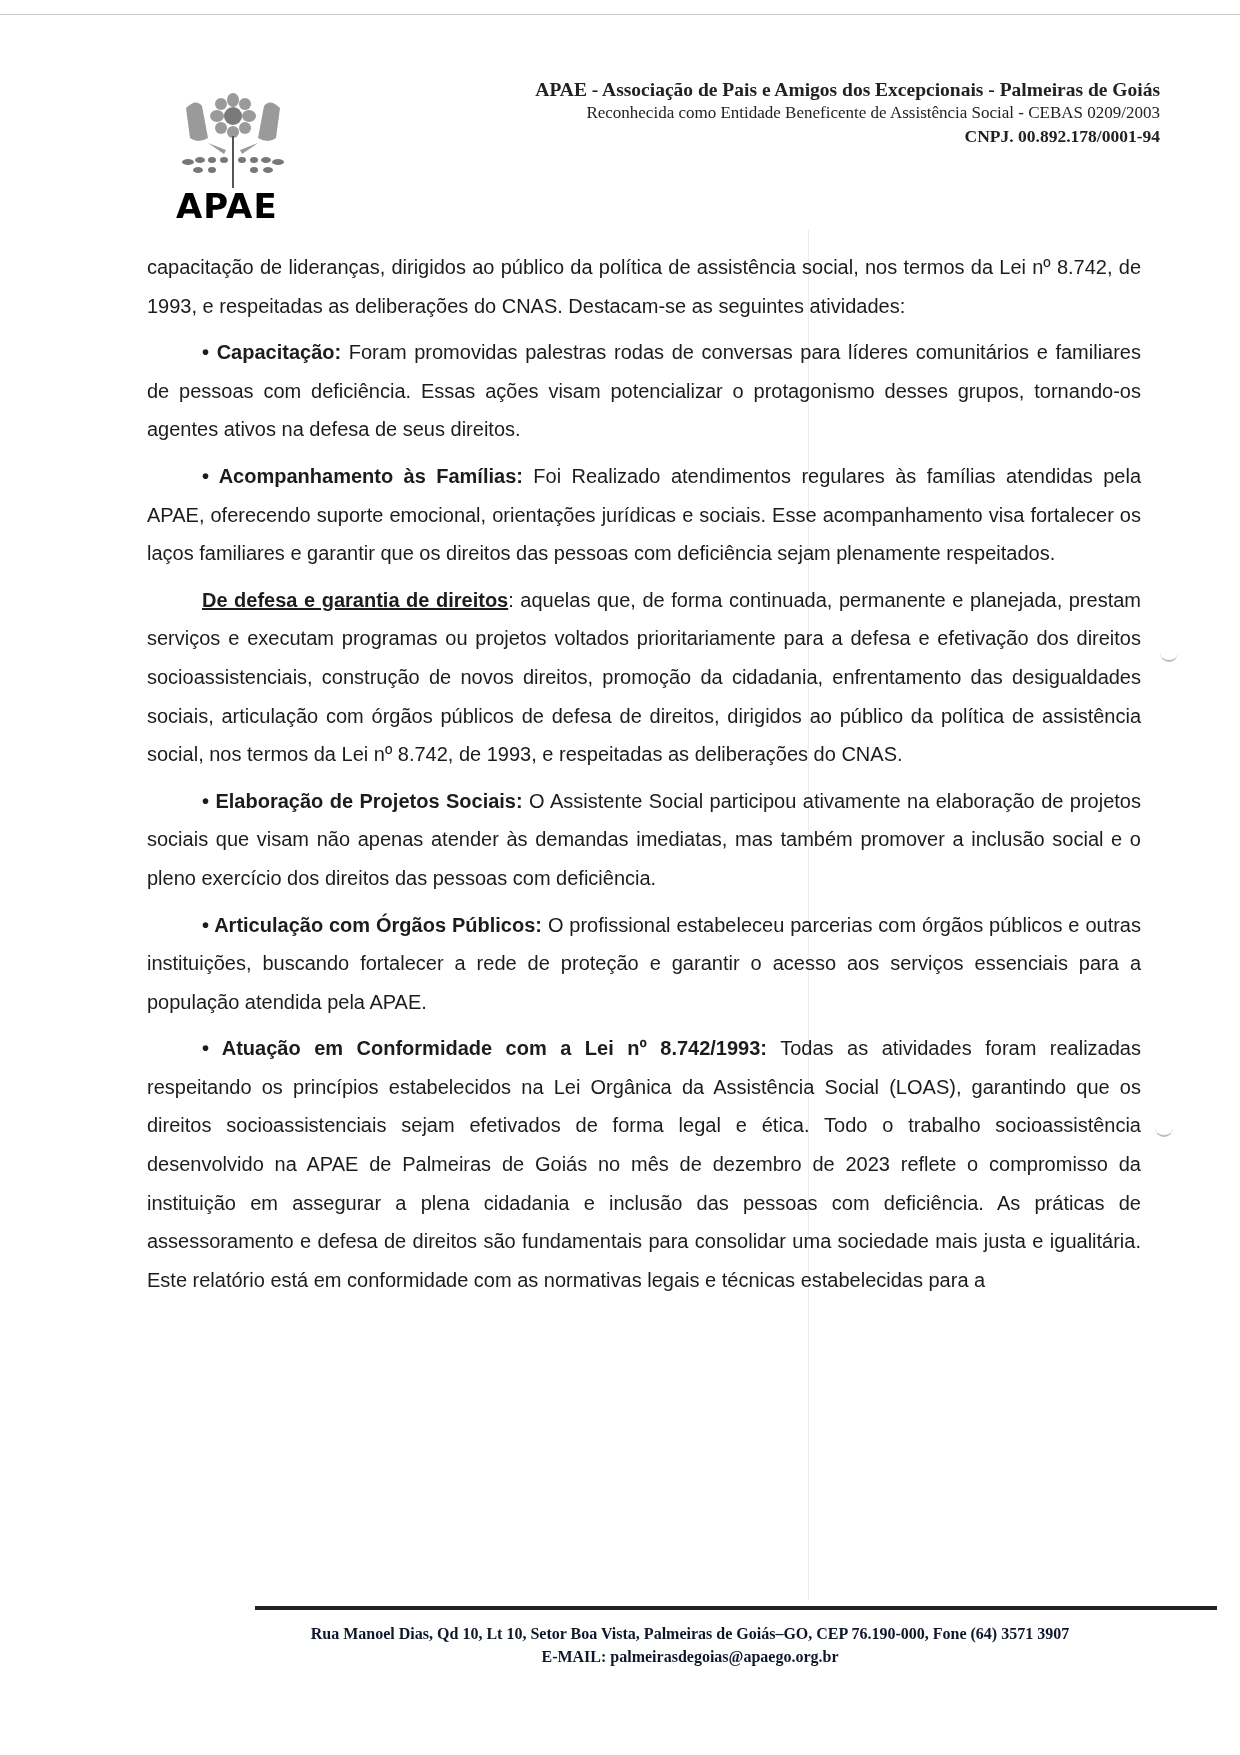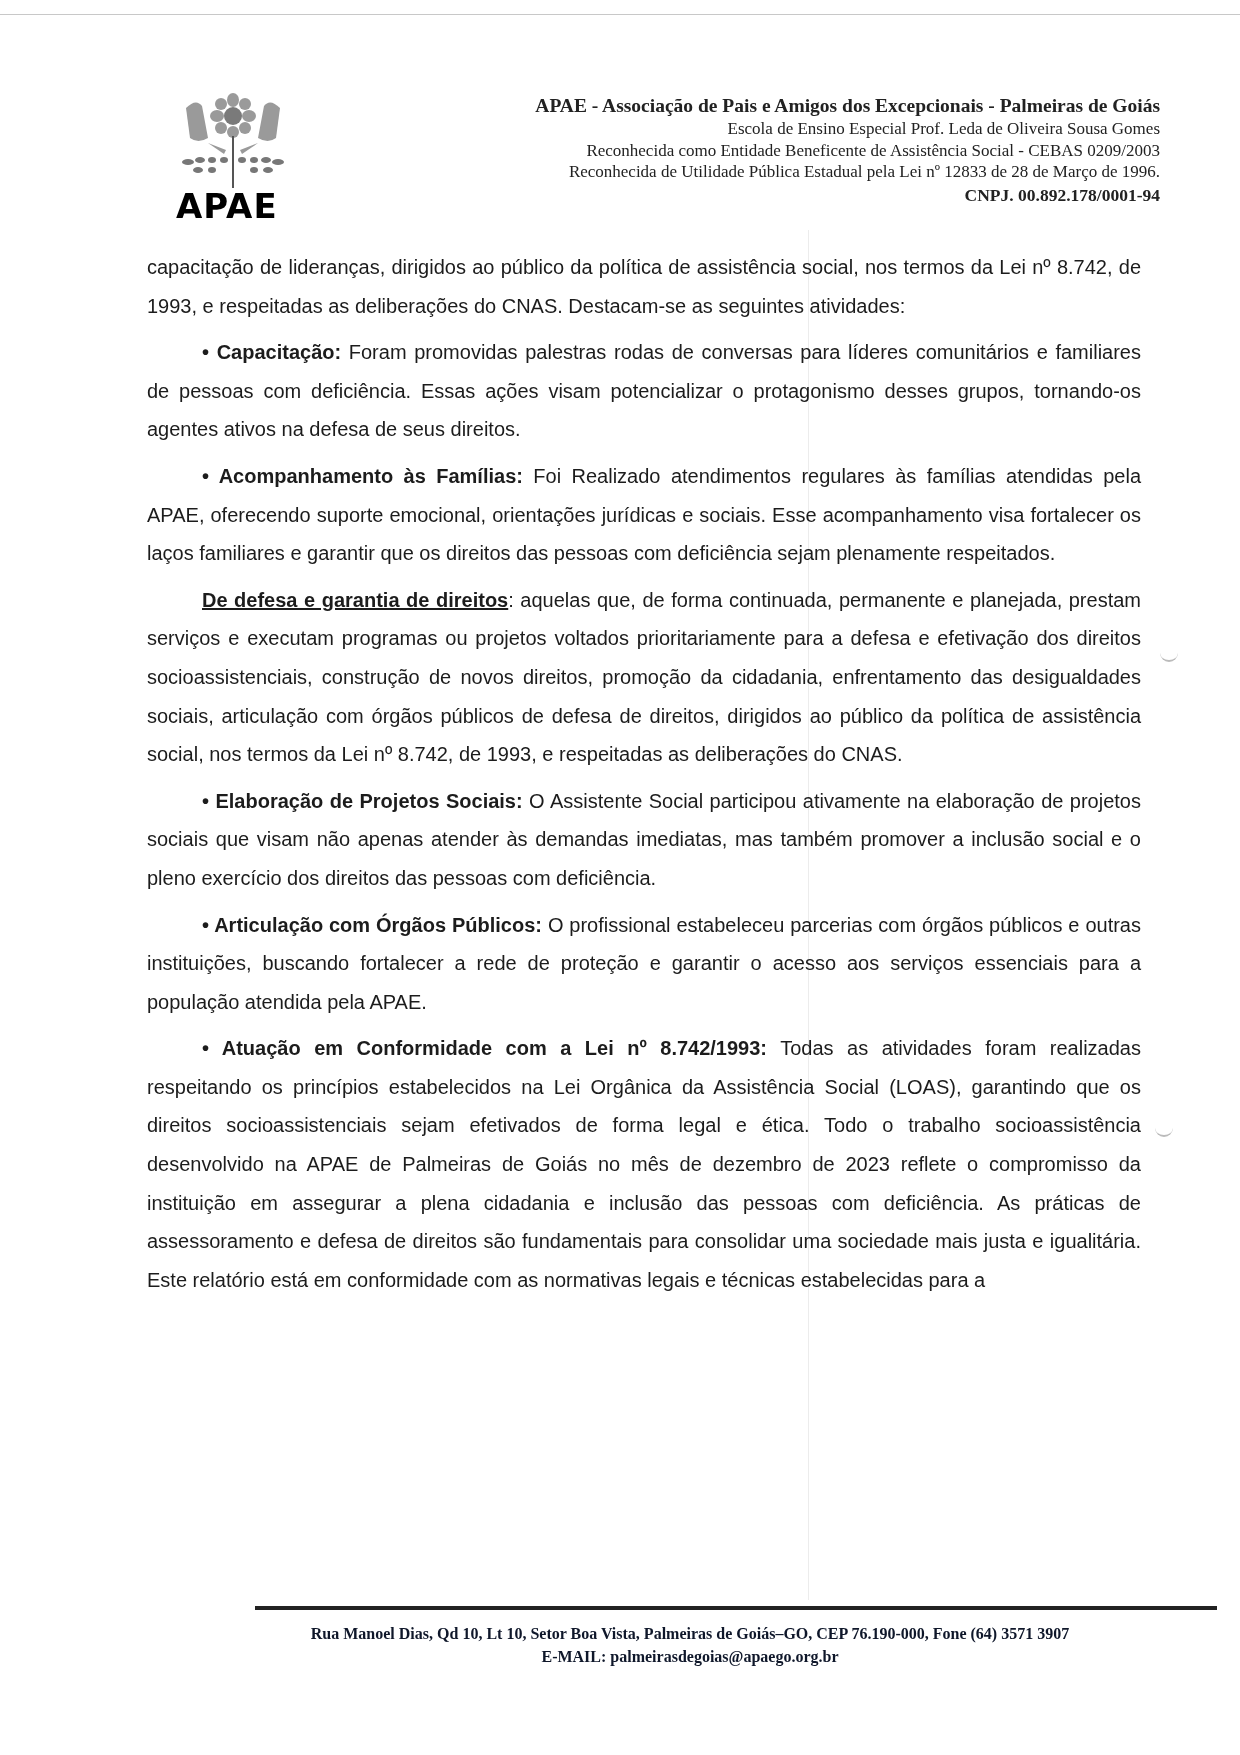--- a/index.html
+++ b/index.html
@@ -2,21 +2,21 @@
 <html><head>
 <meta charset="utf-8">
 <style>
   html, body { margin: 0; padding: 0; background: #ffffff; }
   body { width: 1240px; height: 1755px; position: relative; overflow: hidden; color: #1a1a1a; }
   .top-rule { position: absolute; left: 0; top: 14px; width: 1240px; height: 1px; background: #c8c8c8; }
   .header { position: absolute; left: 140px; top: 78px; width: 1020px; height: 150px; }
   .logo { position: absolute; left: 16px; top: 10px; width: 150px; height: 140px; }
   .logo svg { width: 130px; height: 100px; display: block; margin-left: 12px; }
   .logo-text { font-family: "DejaVu Sans", sans-serif; font-weight: bold; font-size: 34px; letter-spacing: 1px; color: #000000; position: absolute; left: 20px; top: 98px; }
-  .hdr-lines { position: absolute; right: 0; top: 16px; text-align: right; font-family: "Liberation Serif", serif; color: #222; }
+  .hdr-lines { position: absolute; right: 0; top: 0; text-align: right; font-family: "Liberation Serif", serif; color: #222; }
   .hdr-title { font-size: 19.5px; font-weight: bold; line-height: 24px; }
   .hdr-line { font-size: 17px; line-height: 21.5px; }
   .hdr-cnpj { font-size: 17.5px; font-weight: bold; line-height: 24px; }
   .content { position: absolute; left: 139px; top: 240px; width: 1010px; font-family: "Liberation Sans", sans-serif; font-size: 20px; line-height: 38.6px; color: #1c1c1c; }
   .content p { margin: 8px; text-align: justify; }
   .indent { text-indent: 55px; }
   .bullet { font-weight: bold; }
   .ul-bold { font-weight: bold; text-decoration: underline; }
   .footer-rule { position: absolute; left: 255px; top: 1606px; width: 962px; height: 4px; background: #222; }
   .footer { position: absolute; left: 150px; top: 1622px; width: 1080px; text-align: center; font-family: "Liberation Serif", serif; font-weight: bold; font-size: 16px; line-height: 23px; color: #0f172a; }
@@ -60,23 +60,21 @@
         <ellipse cx="30" cy="82" rx="5" ry="3"></ellipse>
           <ellipse cx="44" cy="82" rx="4" ry="3"></ellipse>
         <ellipse cx="86" cy="82" rx="4" ry="3"></ellipse>
           <ellipse cx="100" cy="82" rx="5" ry="3"></ellipse>
       </g>
     </svg>
     <div class="logo-text">APAE</div>
   </div>
   <div class="hdr-lines">
     <div class="hdr-title">APAE - Associação de Pais e Amigos dos Excepcionais - Palmeiras de Goiás</div>
-    <div class="hdr-line">Escola de Ensino Especial Prof. Leda de Oliveira Sousa Gomes</div>
     <div class="hdr-line">Reconhecida como Entidade Beneficente de Assistência Social - CEBAS 0209/2003</div>
-    <div class="hdr-line">Reconhecida de Utilidade Pública Estadual pela Lei nº 12833 de 28 de Março de 1996.</div>
     <div class="hdr-cnpj">CNPJ. 00.892.178/0001-94</div>
   </div>
 </div>
 
 <div class="content">
   <p>capacitação de lideranças, dirigidos ao público da política de assistência social, nos termos da Lei nº 8.742, de 1993, e respeitadas as deliberações do CNAS. Destacam-se as seguintes atividades:</p>
 
   <p class="indent">
     <span class="bullet">• Capacitação:</span><span> Foram promovidas palestras rodas de conversas para líderes comunitários e familiares de pessoas com deficiência. Essas ações visam potencializar o protagonismo desses grupos, tornando-os agentes ativos na defesa de seus direitos.</span>
   </p>

